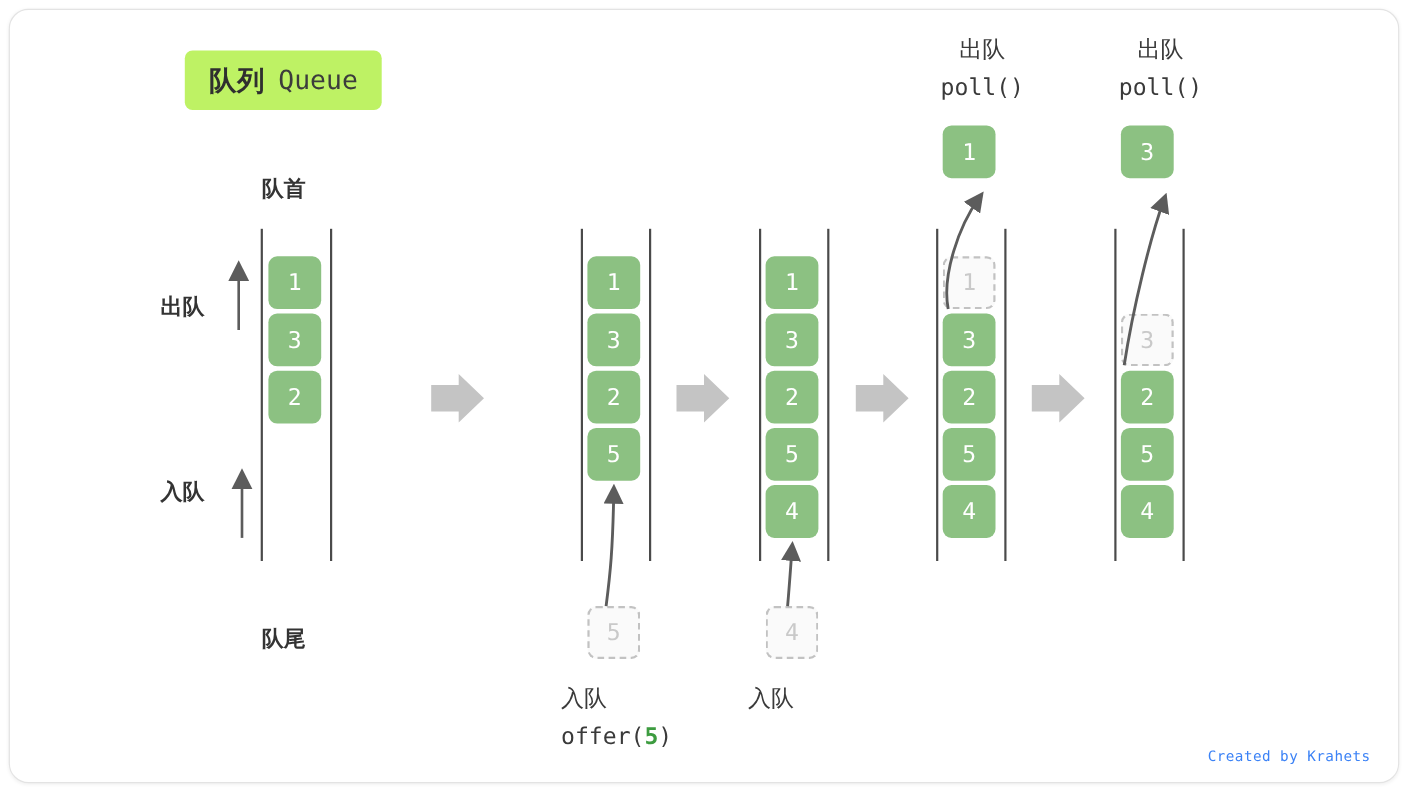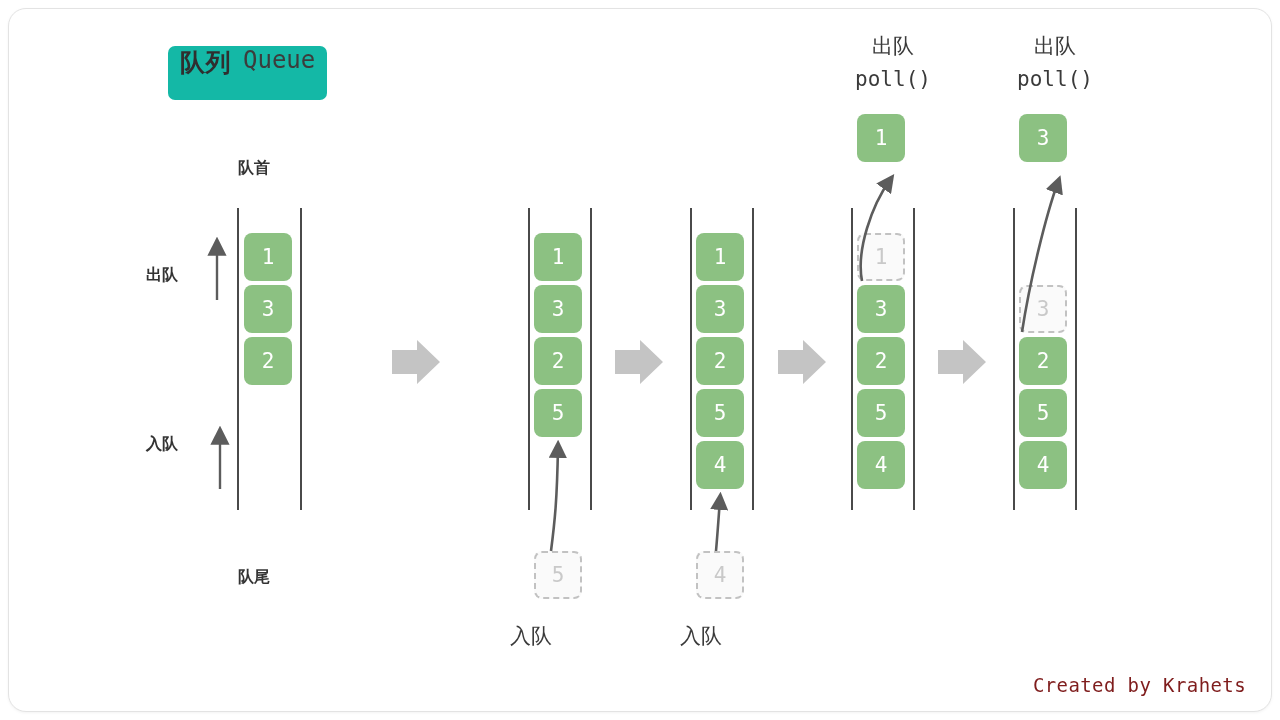--- a/index.html
+++ b/index.html
@@ -27,25 +27,25 @@
     box-sizing: border-box;
     box-shadow: 0 1px 3px rgba(0,0,0,0.05);
   }
 
   
   .title-badge {
     position: absolute;
     left: 168px;
     top: 46px;
     height: 54px;
-    padding: 0 12px;
-    background: #14b8a6;
+    padding: 0 22px;
+    background: #bef264;
     border-radius: 7px;
     display: flex;
-    align-items: flex-start;
+    align-items: center;
     gap: 12px;
   }
   .title-cn {
     font-size: 25px;
     font-weight: bold;
     color: #2f2f2f;
     letter-spacing: 0.5px;
   }
   .title-en {
     font-family: "DejaVu Sans Mono", "Liberation Mono", monospace;
@@ -78,21 +78,21 @@
   }
   .cell.ghost {
     background: #fafafa;
     border: 2px dashed #c2c2c2;
     color: #c9c9c9;
   }
 
   
   .lbl-cn {
     position: absolute;
-    font-size: 16px;
+    font-size: 20px;
     font-weight: bold;
     color: #333333;
     white-space: nowrap;
   }
   .op-label {
     position: absolute;
     text-align: center;
     white-space: nowrap;
     line-height: 1.55;
   }
@@ -107,22 +107,22 @@
     font-size: 21px;
     color: #3a3a3a;
   }
   .op-label .op-arg { color: #3d9c40; font-weight: bold; }
 
   .credit {
     position: absolute;
     right: 34px;
     bottom: 24px;
     font-family: "DejaVu Sans Mono", "Liberation Mono", monospace;
-    font-size: 19px;
-    color: #7f1d1d;
+    font-size: 13px;
+    color: #3b82f6;
     letter-spacing: 0.4px;
   }
 
   svg.overlay {
     position: absolute;
     left: 0; top: 0;
     width: 1280px; height: 720px;
     pointer-events: none;
   }
 </style>
@@ -147,20 +147,21 @@
     <span class="op-cn">出队</span>
     <span class="op-code">poll()</span>
   </div>
   <div class="op-label" style="left:980px; top:30px; width:150px;">
     <span class="op-cn">出队</span>
     <span class="op-code">poll()</span>
   </div>
 
   <div class="op-label" style="left:478px; top:620px; width:184px; text-align:left; padding-left:32px;">
     <span class="op-cn">入队</span>
+    <span class="op-code"><span>offer(</span><span class="op-arg">5</span><span>)</span></span>
   </div>
   <div class="op-label" style="left:648px; top:620px; width:184px; text-align:left; padding-left:32px;">
     <span class="op-cn">入队</span>
   </div>
 
   <div id="columns-layer">
       <div class="column">
         <div class="rail" style="left: 237px; top: 208px; height: 302px;"></div>
         <div class="rail" style="left: 300px; top: 208px; height: 302px;"></div>
         <div class="cell" style="left: 244px; top: 233px;">1</div>

